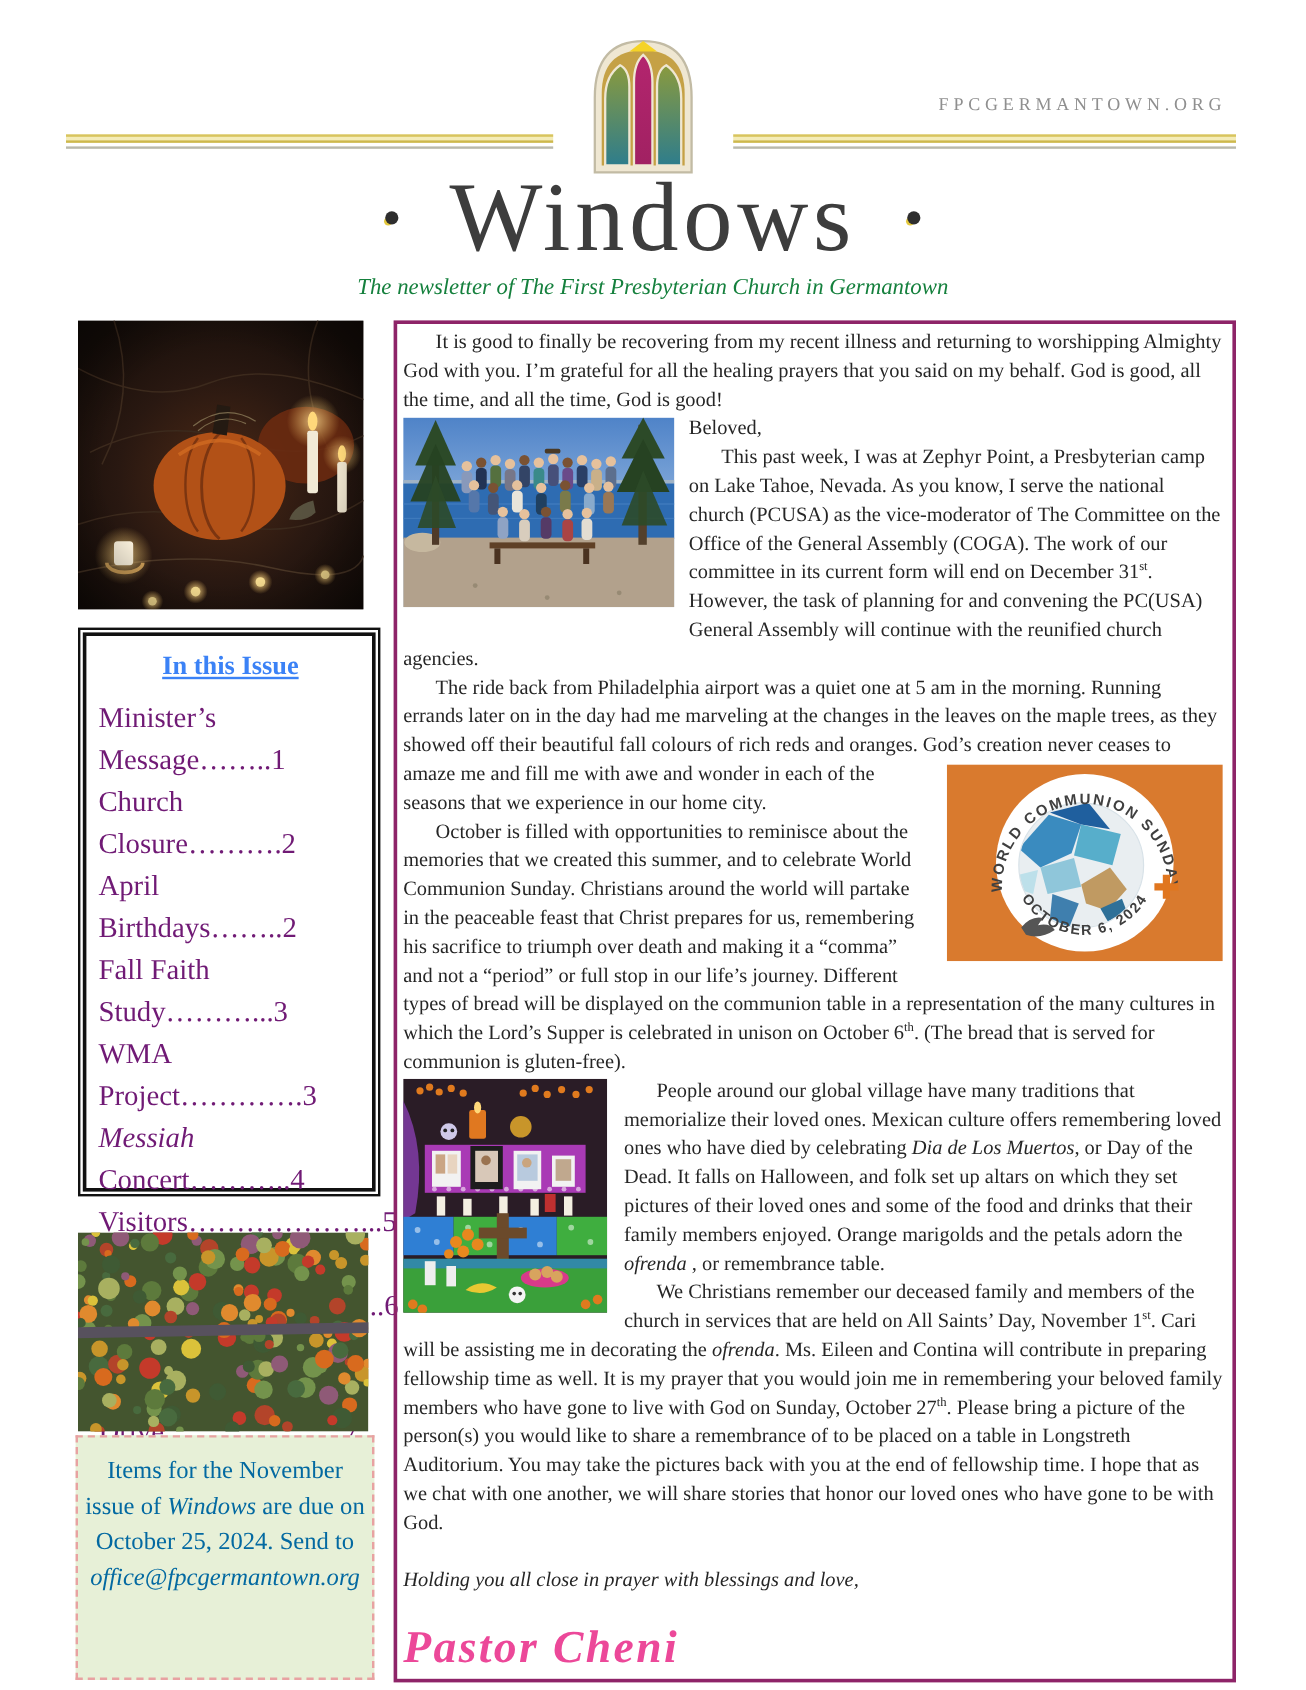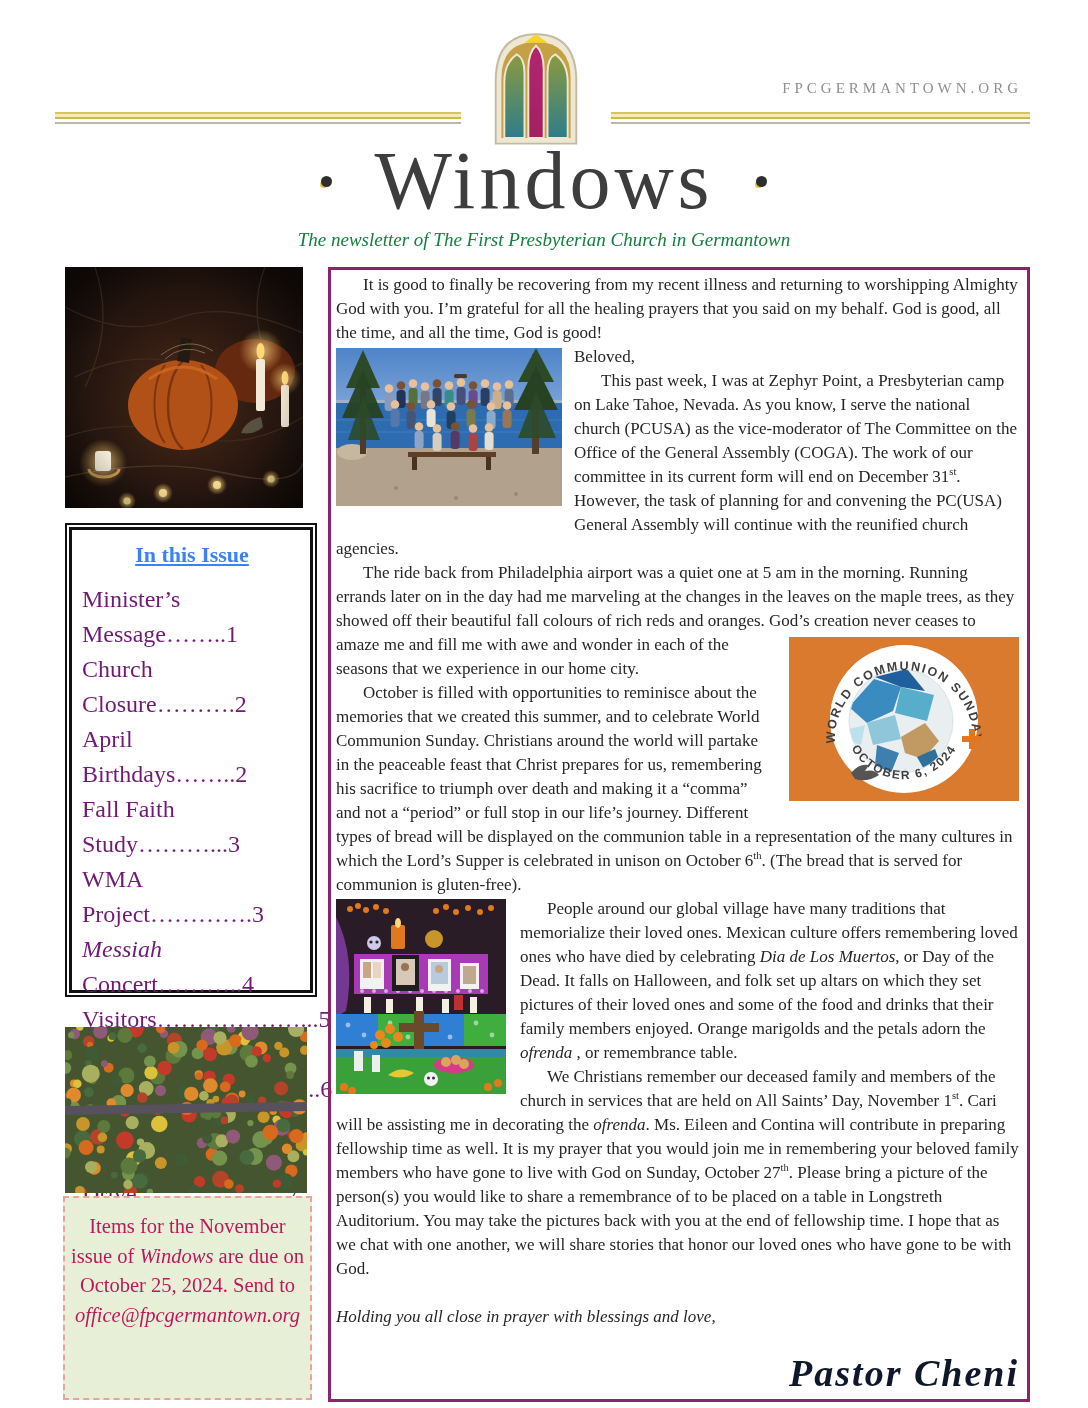--- a/index.html
+++ b/index.html
@@ -27,21 +27,21 @@
   .pumpkin-box{position:absolute;left:65px;top:267px;width:238px;height:241px;}
   .toc-outer{position:absolute;left:65px;top:523px;width:252px;height:474px;
              border:2px solid #111;padding:2px;box-sizing:border-box;}
   .toc-inner{border:3px solid #111;height:100%;box-sizing:border-box;padding:10px 8px 0 10px;}
   .toc-heading{text-align:center;font-weight:bold;text-decoration:underline;
                font-size:22px;margin:2px 0 14px 0;color:#3b82f6;}
   .toc-item{font-size:24px;line-height:35px;color:#701a75;}
   .autumn-box{position:absolute;left:65px;top:1027px;width:242px;height:166px;}
   .note-box{position:absolute;left:63px;top:1196px;width:249px;height:204px;box-sizing:border-box;
             background:#e7f0d7;border:2px dashed #e8a2a2;text-align:center;
-            padding:14px 6px 0 6px;font-size:20.5px;line-height:1.45;color:#be185d;}
+            padding:14px 6px 0 6px;font-size:20.5px;line-height:1.45;color:#0369a1;}
 
   
   .main-box{position:absolute;left:328px;top:267px;width:702px;height:1135px;box-sizing:border-box;
             border:3px solid #8e2468;padding:3px 8px 0 5px;overflow:hidden;}
   .lp{margin:0;font-size:17px;line-height:24px;color:#262626;text-align:left;}
   .ind{text-indent:27px;}
   .sp{margin-top:24px;font-style:italic;}
   sup{font-size:.62em;vertical-align:super;line-height:0;}
   .float-left-img{float:left;margin:3px 12px 10px 0;display:block;}
   .float-left-img.ofrenda{margin:2px 14px 6px 0;}
@@ -555,16 +555,16 @@
                 <circle cx="8" cy="188" r="4"></circle>
                 <circle cx="16" cy="192" r="4"></circle>
                 <circle cx="152" cy="188" r="4"></circle>
                 <circle cx="162" cy="184" r="4"></circle>
               </g>
       </svg>
     </span><span>People around our global village have many traditions that memorialize their loved ones.  Mexican culture offers remembering loved ones who have died by celebrating </span><em>Dia de Los Muertos</em><span>, or Day of the Dead. It falls on Halloween, and folk set up altars on which they set pictures of their loved ones and some of the food and drinks that their family members enjoyed. Orange marigolds and the petals adorn the </span><em>ofrenda</em><span> , or remembrance table.</span></p>
         <p class="lp ind"><span>We Christians remember our deceased family and members of the church in services that are held on All Saints’ Day, November 1</span><sup>st</sup><span>. Cari will be assisting me in decorating the </span><em>ofrenda</em><span>. Ms. Eileen and Contina will contribute in preparing fellowship time as well. It is my prayer that you would join me in remembering your beloved family members who have gone to live with God on Sunday, October 27</span><sup>th</sup><span>. Please bring a picture of the person(s) you would like to share a remembrance of to be placed on a table in Longstreth Auditorium. You may take the pictures back with you at the end of fellowship time. I hope that as we chat with one another, we will share stories that honor our loved ones who have gone to be with God.</span></p>
         <p class="lp sp"><span>Holding you all close in prayer with blessings and love,</span></p>
       </div>
-    <div class="sig" style="color: #0f172a; text-align: right;">Pastor Cheni</div>
+    <div class="sig" style="color: #ec4899;">Pastor Cheni</div>
   </div>
 
 </div>
 
 </body></html>

